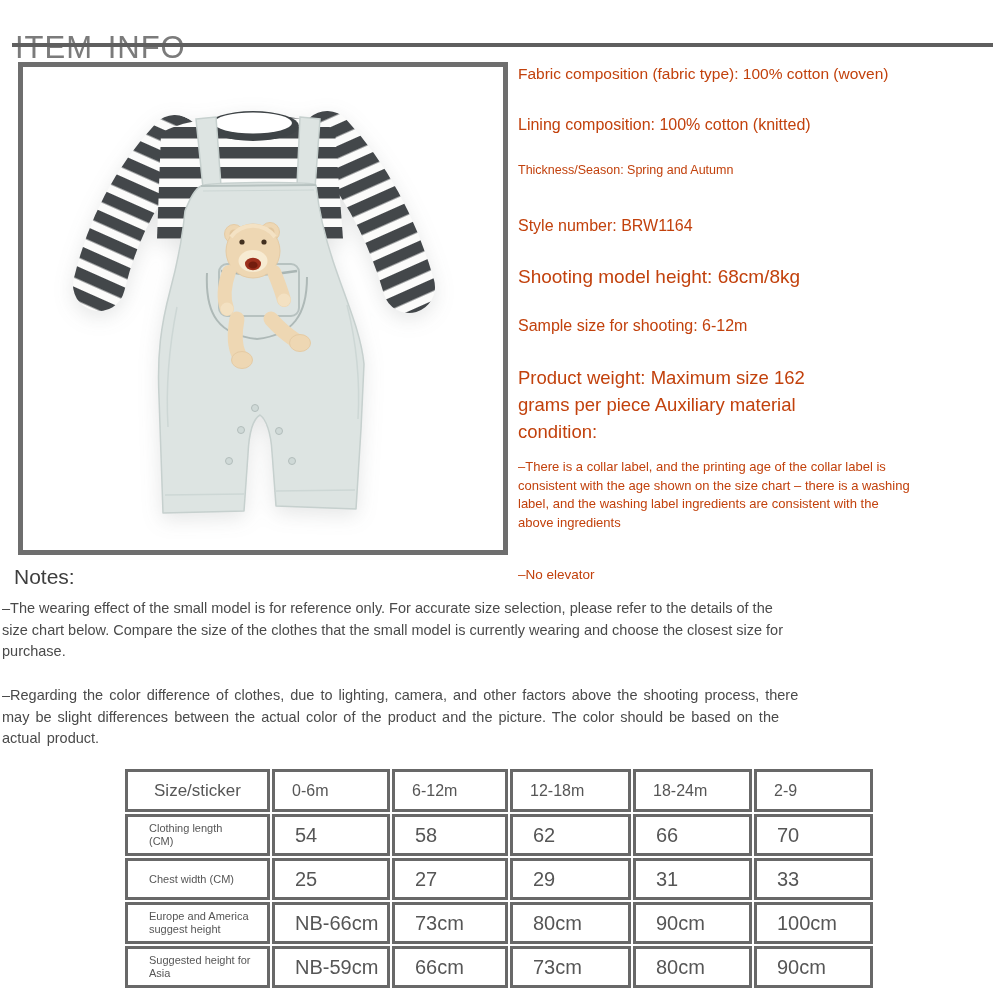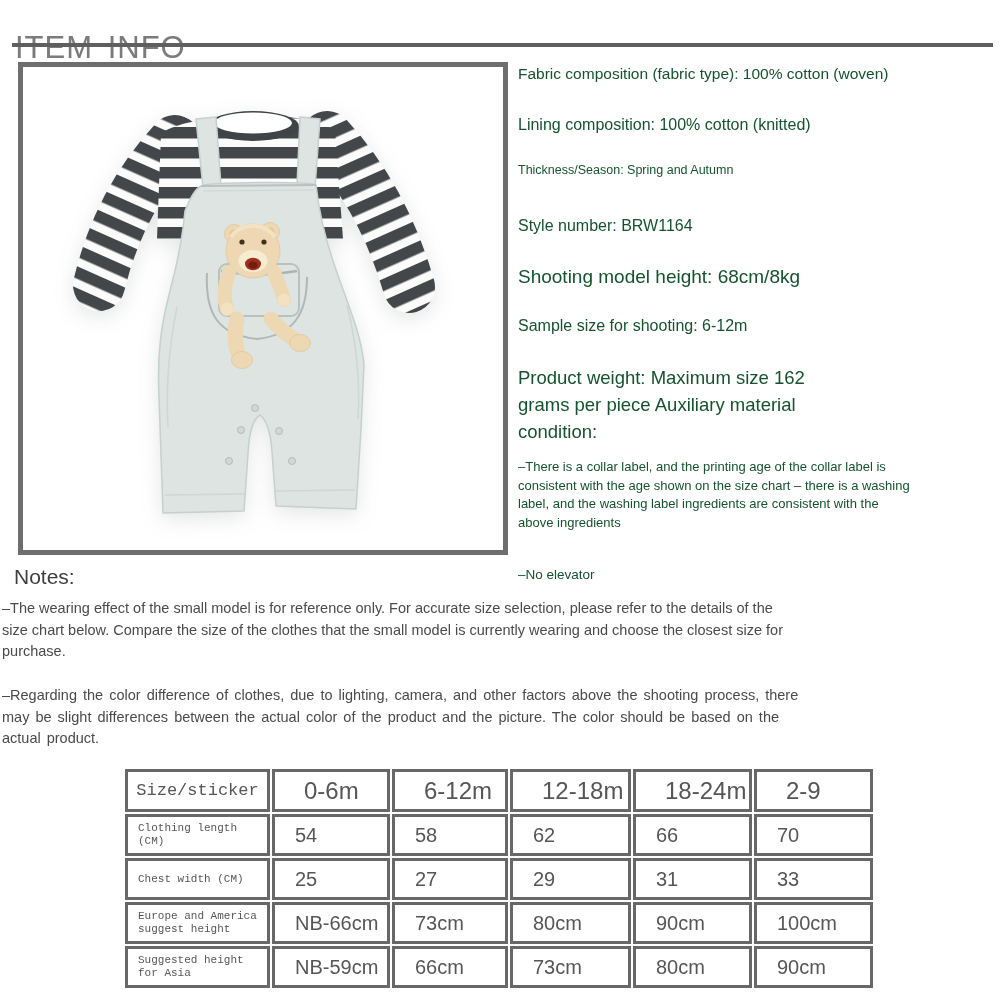--- a/index.html
+++ b/index.html
@@ -13,21 +13,21 @@
            color:#7b7b7b; letter-spacing:1px; word-spacing:5px; font-weight:400;margin-top:24px; }
   .divider { position:absolute; left:12px; top:43px; width:981px; height:4px; background:#5f5f5f; }
 
   
   .image-box { position:absolute; left:18px; top:62px; width:490px; height:493px;
                border:5px solid #6e6e6e; box-sizing:border-box; background:#fff; }
   .image-box svg { display:block; }
 
   
   .right-col { position:absolute; left:518px; top:60px; width:478px; }
-  .right-col p { margin:0; color:#14532d; }
+  .right-col p { margin:0; color:#c2410c; }
   .d1 { font-size:15.5px; line-height:19px; margin:4px 0 32px 0 !important; }
   .d2 { font-size:16px;   line-height:20px; margin:0 0 27px 0 !important; }
   .d3 { font-size:12.5px; line-height:16px; margin:0 0 38px 0 !important; }
   .d4 { font-size:16px;   line-height:20px; margin:0 0 29px 0 !important; }
   .d5 { font-size:19px;   line-height:24px; margin:0 0 27px 0 !important; }
   .d6 { font-size:16px;   line-height:20px; margin:0 0 28px 0 !important; }
   .d7 { font-size:18.5px; line-height:27px; margin:0 0 13px 0 !important; white-space:pre-line; }
   .d8 { font-size:13px;   line-height:18.5px; margin:0 0 34px 0 !important; white-space:pre-line; }
   .d9 { font-size:13.5px; line-height:17px; }
 
@@ -36,23 +36,23 @@
   .note { position:absolute; left:2px; width:985px; font-size:14.5px; line-height:21.5px;
           color:#4a4a4a; white-space:pre-line; }
   .note1 { top:598px; }
   .note2 { top:685px; word-spacing:2px; }
 
   
   .size-table { position:absolute; left:123px; top:767px; border-collapse:separate;
                 border-spacing:2px; table-layout:fixed; }
   .size-table td { border:3px solid #686868; background:#fff; box-sizing:border-box;
                    vertical-align:middle; color:#565656; overflow:hidden; }
-  .th-first { font-size:17px; text-align:center; height:43px;font-family:Liberation Mono, monospace; }
-  .th-size  { font-size:24px; padding-left:29px; height:43px; }
-  .td-label { font-size:11px; line-height:13px; padding-left:10px; white-space:pre-line; height:42px;font-family:Liberation Mono, monospace; }
+  .th-first { font-size:17px; text-align:center; height:43px; }
+  .th-size  { font-size:16px; padding-left:17px; height:43px; }
+  .td-label { font-size:11px; line-height:13px; padding-left:21px; white-space:pre-line; height:42px; }
   .td-val   { font-size:20px; padding-left:20px; height:42px; }
 </style>
 </head>
 <body>
 
 <div>
 
   <div class="title">ITEM INFO</div>
   <div class="divider"></div>
 

